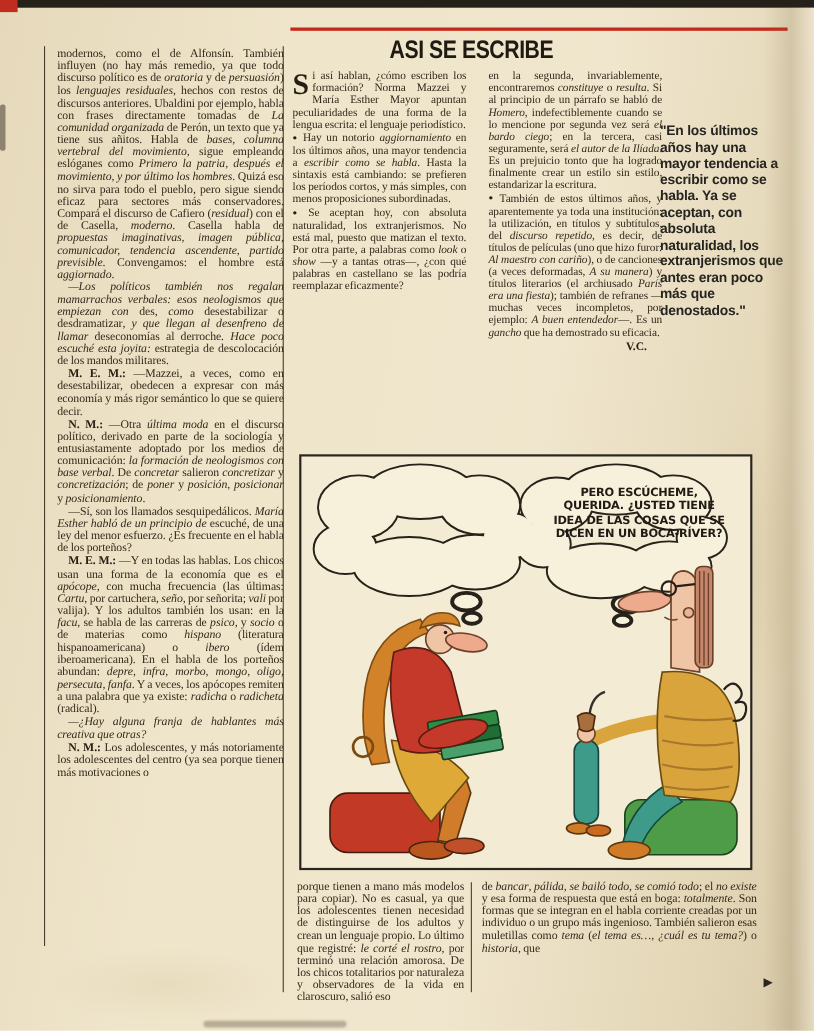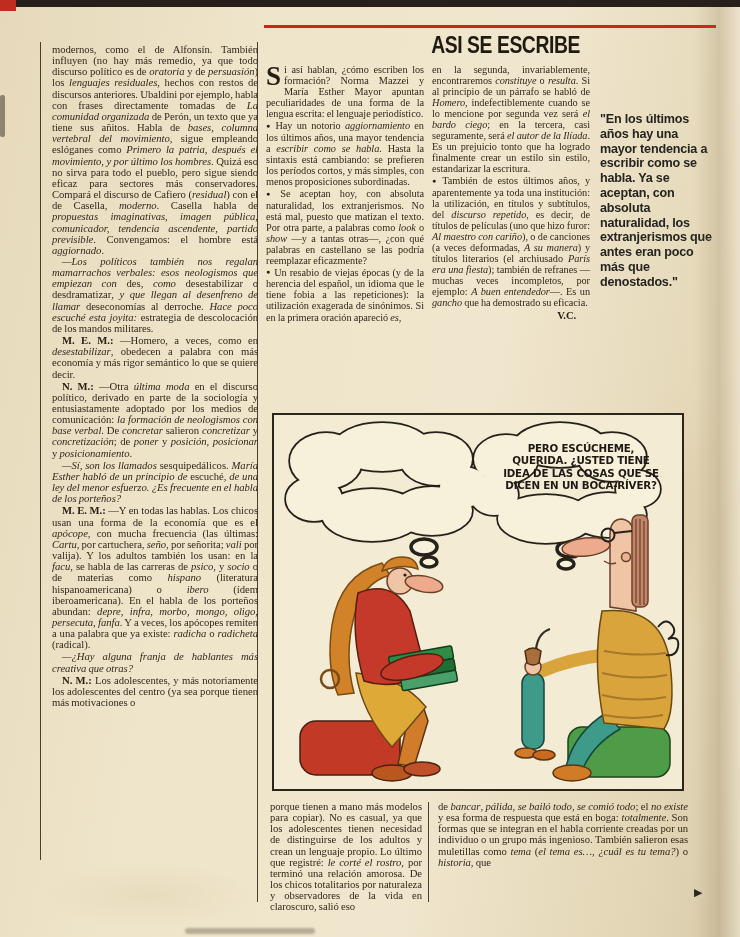--- a/index.html
+++ b/index.html
@@ -26,26 +26,26 @@
   .body-text{font-size:10.7px;line-height:11.15px;text-align:justify;color:#33291c;letter-spacing:-.05px;word-spacing:-.4px;}
   .body-text p{margin:0;}
   .body-text p.ind{text-indent:10px;}
   .body-text p.sp{margin-top:1px;}
   b.speaker{font-weight:bold;color:#2a2115;}
 
   .col-left{position:absolute;left:52px;top:44px;width:206px;}
   .section-header{font-family:"Liberation Sans",sans-serif;font-weight:bold;font-size:13.8px;line-height:15px;color:#241d12;
     border-bottom:2px solid #33291c;padding:7px 0 5px;margin:3px 0 6px;letter-spacing:-.2px;text-align:left;text-indent:0;}
 
-  .article-title-wrap{position:absolute;left:264px;top:32px;width:330px;text-align:right;}
+  .article-title-wrap{position:absolute;left:264px;top:32px;width:330px;text-align:center;}
   .article-title{display:inline-block;font-family:"Liberation Sans",sans-serif;font-weight:bold;font-size:23px;color:#1f1a12;
     transform:scaleX(.84);transform-origin:center;letter-spacing:-.5px;white-space:nowrap;}
 
   .col-a{position:absolute;left:266px;top:64px;width:158px;}
-  .col-b{position:absolute;left:432px;top:64px;width:158px;}
+  .col-b{position:absolute;left:444px;top:64px;width:158px;}
   .col-a,.col-b{font-size:10.3px;line-height:11.05px;}
   .col-a p,.col-b p{margin:0 0 1px 0;}
   .dropcap{float:left;font-weight:bold;font-size:27px;line-height:22px;padding:1px 3px 0 0;color:#241d12;}
   .blt{font-size:7px;vertical-align:1.5px;padding-right:3px;color:#241d12;}
   .byline{text-align:right;font-weight:bold;font-size:10.5px;padding-right:14px;margin-top:4px;color:#2a2115;}
 
   .pull-quote{position:absolute;left:600px;top:112px;width:118px;font-family:"Liberation Sans",sans-serif;
     font-weight:bold;font-size:12.6px;line-height:14.8px;color:#262420;text-align:left;letter-spacing:-.2px;}
 
   .cartoon{position:absolute;left:272px;top:413px;width:412px;height:378px;box-sizing:border-box;
@@ -69,37 +69,36 @@
 <div class="stain1"></div>
 <div class="stain2"></div>
 
 <div class="vrule vrule-left"></div>
 <div class="vrule vrule-mid"></div>
 <div class="red-rule"></div>
 
 <div class="col-left body-text">
   <p><span style="font-style: normal;">modernos, como el de Alfonsín. También influyen (no hay más remedio, ya que todo discurso político es de </span><span style="font-style: italic;">oratoria</span><span style="font-style: normal;"> y de </span><span style="font-style: italic;">persuasión</span><span style="font-style: normal;">) los </span><span style="font-style: italic;">lenguajes residuales</span><span style="font-style: normal;">, hechos con restos de discursos anteriores. Ubaldini por ejemplo, habla con frases directamente tomadas de </span><span style="font-style: italic;">La comunidad organizada</span><span style="font-style: normal;"> de Perón, un texto que ya tiene sus añitos. Habla de </span><span style="font-style: italic;">bases, columna vertebral del movimiento</span><span style="font-style: normal;">, sigue empleando eslóganes como </span><span style="font-style: italic;">Primero la patria, después el movimiento, y por último los hombres</span><span style="font-style: normal;">. Quizá eso no sirva para todo el pueblo, pero sigue siendo eficaz para sectores más conservadores. Compará el discurso de Cafiero (</span><span style="font-style: italic;">residual</span><span style="font-style: normal;">) con el de Casella, </span><span style="font-style: italic;">moderno</span><span style="font-style: normal;">. Casella habla de </span><span style="font-style: italic;">propuestas imaginativas, imagen pública, comunicador, tendencia ascendente, partido previsible</span><span style="font-style: normal;">. Convengamos: el hombre está </span><span style="font-style: italic;">aggiornado</span><span style="font-style: normal;">.</span></p>
   <p class="ind"><span style="font-style: italic;">—Los políticos también nos regalan mamarrachos verbales: esos neologismos que empiezan con </span><span style="font-style: normal;">des</span><span style="font-style: italic;">, como </span><span style="font-style: normal;">desestabilizar o desdramatizar</span><span style="font-style: italic;">, y que llegan al desenfreno de llamar </span><span style="font-style: normal;">deseconomías al derroche</span><span style="font-style: italic;">. Hace poco escuché esta joyita: </span><span style="font-style: normal;">estrategia de descolocación de los mandos militares.</span></p>
-  <p class="ind sp"><b class="speaker">M. E. M.:</b><span><span style="font-style: normal;"> —Homero, a veces, como en </span><span style="font-style: italic;">desestabilizar</span><span style="font-style: normal;">, obedecen a palabra con más economía y más rigor semántico lo que se quiere decir.</span></span></p>
+  <p class="ind sp"><b class="speaker">M. E. M.:</b><span><span style="font-style: normal;"> —Mazzei, a veces, como en </span><span style="">desestabilizar</span><span style="font-style: normal;">, obedecen a expresar con más economía y más rigor semántico lo que se quiere decir.</span></span></p>
   <p class="ind sp"><b class="speaker">N. M.:</b><span><span style="font-style: normal;"> —Otra </span><span style="font-style: italic;">última moda</span><span style="font-style: normal;"> en el discurso político, derivado en parte de la sociología y entusiastamente adoptado por los medios de comunicación: </span><span style="font-style: italic;">la formación de neologismos con base verbal</span><span style="font-style: normal;">. De </span><span style="font-style: italic;">concretar</span><span style="font-style: normal;"> salieron </span><span style="font-style: italic;">concretizar</span><span style="font-style: normal;"> y </span><span style="font-style: italic;">concretización</span><span style="font-style: normal;">; de </span><span style="font-style: italic;">poner</span><span style="font-style: normal;"> y </span><span style="font-style: italic;">posición</span><span style="font-style: normal;">, </span><span style="font-style: italic;">posicionar</span><span style="font-style: normal;"> y </span><span style="font-style: italic;">posicionamiento</span><span style="font-style: normal;">.</span></span></p>
-  <p class="ind sp"><span style="font-style: italic;">—Sí, son los llamados </span><span style="font-style: normal;">sesquipedálicos.</span><span style="font-style: italic;"> María Esther habló de un principio de </span><span style="font-style: normal;">escuché,</span><span style="font-style: italic;"> de una ley del menor esfuerzo. ¿Es frecuente en el habla de los porteños?</span></p>
+  <p class="ind sp"><span style="">—Sí, son los llamados </span><span style="font-style: normal;">sesquipedálicos.</span><span style="font-style: italic;"> María Esther habló de un principio de </span><span style="font-style: normal;">escuché,</span><span style=""> de una ley del menor esfuerzo. ¿Es frecuente en el habla de los porteños?</span></p>
   <p class="ind sp"><b class="speaker">M. E. M.:</b><span><span style="font-style: normal;"> —Y en todas las hablas. Los chicos usan una forma de la economía que es el </span><span style="font-style: italic;">apócope</span><span style="font-style: normal;">, con mucha frecuencia (las últimas: </span><span style="font-style: italic;">Cartu</span><span style="font-style: normal;">, por cartuchera, </span><span style="font-style: italic;">seño</span><span style="font-style: normal;">, por señorita; </span><span style="font-style: italic;">vali</span><span style="font-style: normal;"> por valija). Y los adultos también los usan: en la </span><span style="font-style: italic;">facu</span><span style="font-style: normal;">, se habla de las carreras de </span><span style="font-style: italic;">psico</span><span style="font-style: normal;">, y </span><span style="font-style: italic;">socio</span><span style="font-style: normal;"> o de materias como </span><span style="font-style: italic;">hispano</span><span style="font-style: normal;"> (literatura hispanoamericana) o </span><span style="font-style: italic;">ibero</span><span style="font-style: normal;"> (ídem iberoamericana). En el habla de los porteños abundan: </span><span style="font-style: italic;">depre, infra, morbo, mongo, oligo, persecuta, fanfa</span><span style="font-style: normal;">. Y a veces, los apócopes remiten a una palabra que ya existe: </span><span style="font-style: italic;">radicha</span><span style="font-style: normal;"> o </span><span style="font-style: italic;">radicheta</span><span style="font-style: normal;"> (radical).</span></span></p>
   <p class="ind sp"><span style="font-style: italic;">—¿Hay alguna franja de hablantes más creativa que otras?</span></p>
   <p class="ind sp"><b class="speaker">N. M.:</b><span><span style="font-style: normal;"> Los adolescentes, y más notoriamente los adolescentes del centro (ya sea porque tienen más motivaciones o</span></span></p>
 </div>
 
 <div class="article-title-wrap">
   <span class="article-title">ASI SE ESCRIBE</span>
 </div>
 
 <div class="col-a body-text">
   <p><span class="dropcap">S</span><span><span style="font-style: normal;">i así hablan, ¿cómo escriben los formación? Norma Mazzei y María Esther Mayor apuntan peculiaridades de una forma de la lengua escrita: el lenguaje periodístico.</span></span></p>
   <p><span class="blt">●</span><span><span style="font-style: normal;">Hay un notorio </span><span style="font-style: italic;">aggiornamiento</span><span style="font-style: normal;"> en los últimos años, una mayor tendencia a </span><span style="font-style: italic;">escribir como se habla</span><span style="font-style: normal;">. Hasta la sintaxis está cambiando: se prefieren los períodos cortos, y más simples, con menos proposiciones subordinadas.</span></span></p>
   <p><span class="blt">●</span><span><span style="font-style: normal;">Se aceptan hoy, con absoluta naturalidad, los extranjerismos. No está mal, puesto que matizan el texto. Por otra parte, a palabras como </span><span style="font-style: italic;">look</span><span style="font-style: normal;"> o </span><span style="font-style: italic;">show</span><span style="font-style: normal;"> —y a tantas otras—, ¿con qué palabras en castellano se las podría reemplazar eficazmente?</span></span></p>
-  <p><span class="blt">●</span><span><span style="font-style: normal;">Un resabio de viejas épocas (y de la herencia del español, un idioma que le tiene fobia a las repeticiones): la utilización exagerada de sinónimos. Si en la primera oración apareció </span><span style="font-style: italic;">es</span><span style="font-style: normal;">,</span></span></p>
 </div>
 
 <div class="col-b body-text">
   <p><span style="font-style: normal;">en la segunda, invariablemente, encontraremos </span><span style="font-style: italic;">constituye</span><span style="font-style: normal;"> o </span><span style="font-style: italic;">resulta</span><span style="font-style: normal;">. Si al principio de un párrafo se habló de </span><span style="font-style: italic;">Homero</span><span style="font-style: normal;">, indefectiblemente cuando se lo mencione por segunda vez será </span><span style="font-style: italic;">el bardo ciego</span><span style="font-style: normal;">; en la tercera, casi seguramente, será </span><span style="font-style: italic;">el autor de la Ilíada</span><span style="font-style: normal;">. Es un prejuicio tonto que ha logrado finalmente crear un estilo sin estilo, estandarizar la escritura.</span></p>
   <p><span class="blt">●</span><span><span style="font-style: normal;">También de estos últimos años, y aparentemente ya toda una institución: la utilización, en títulos y subtítulos, del </span><span style="font-style: italic;">discurso repetido</span><span style="font-style: normal;">, es decir, de títulos de películas (uno que hizo furor: </span><span style="font-style: italic;">Al maestro con cariño</span><span style="font-style: normal;">), o de canciones (a veces deformadas, </span><span style="font-style: italic;">A su manera</span><span style="font-style: normal;">) y títulos literarios (el archiusado </span><span style="font-style: italic;">París era una fiesta</span><span style="font-style: normal;">); también de refranes —muchas veces incompletos, por ejemplo: </span><span style="font-style: italic;">A buen entendedor</span><span style="font-style: normal;">—. Es un </span><span style="font-style: italic;">gancho</span><span style="font-style: normal;"> que ha demostrado su eficacia.</span></span></p>
   <p class="byline">V.C.</p>
 </div>
 
 <div class="pull-quote">"En los últimos años hay una mayor tendencia a escribir como se habla. Ya se aceptan, con absoluta naturalidad, los extranjerismos que antes eran poco más que denostados."</div>
 

